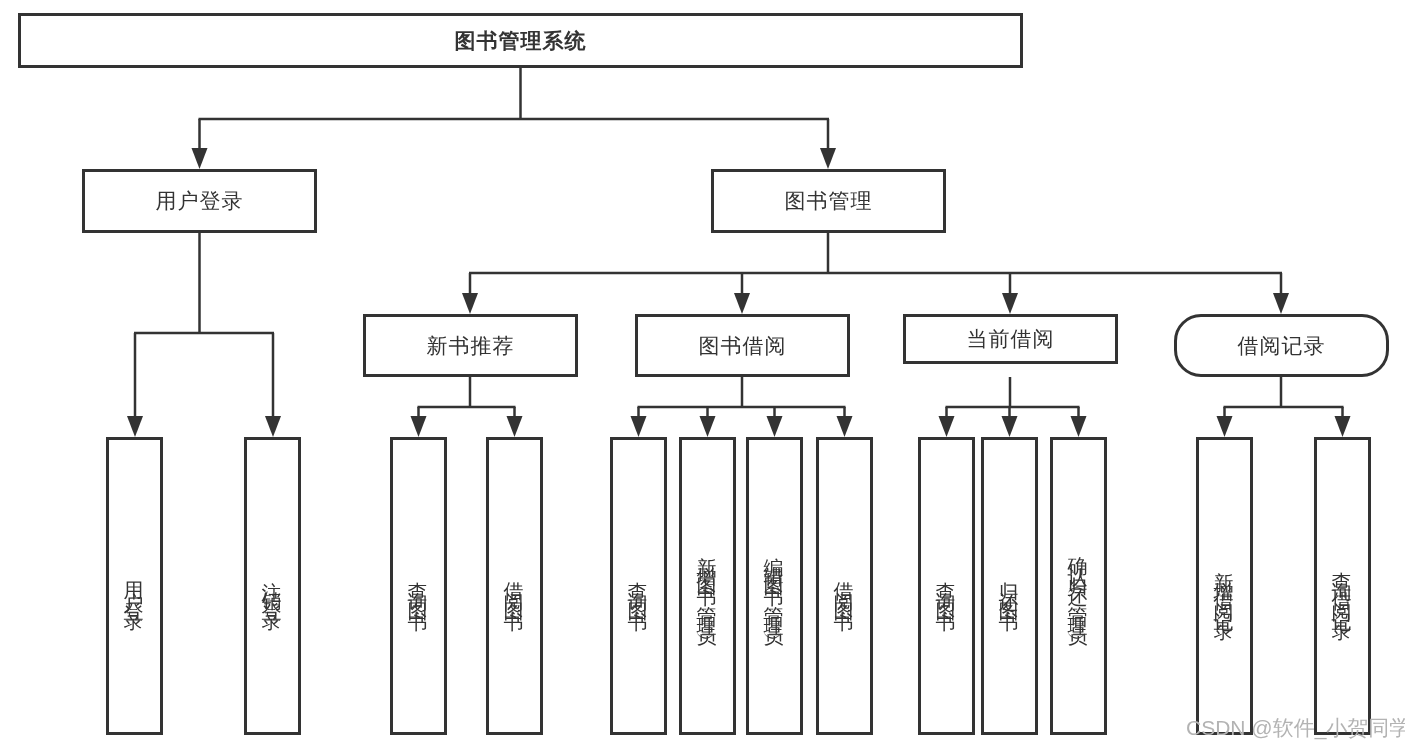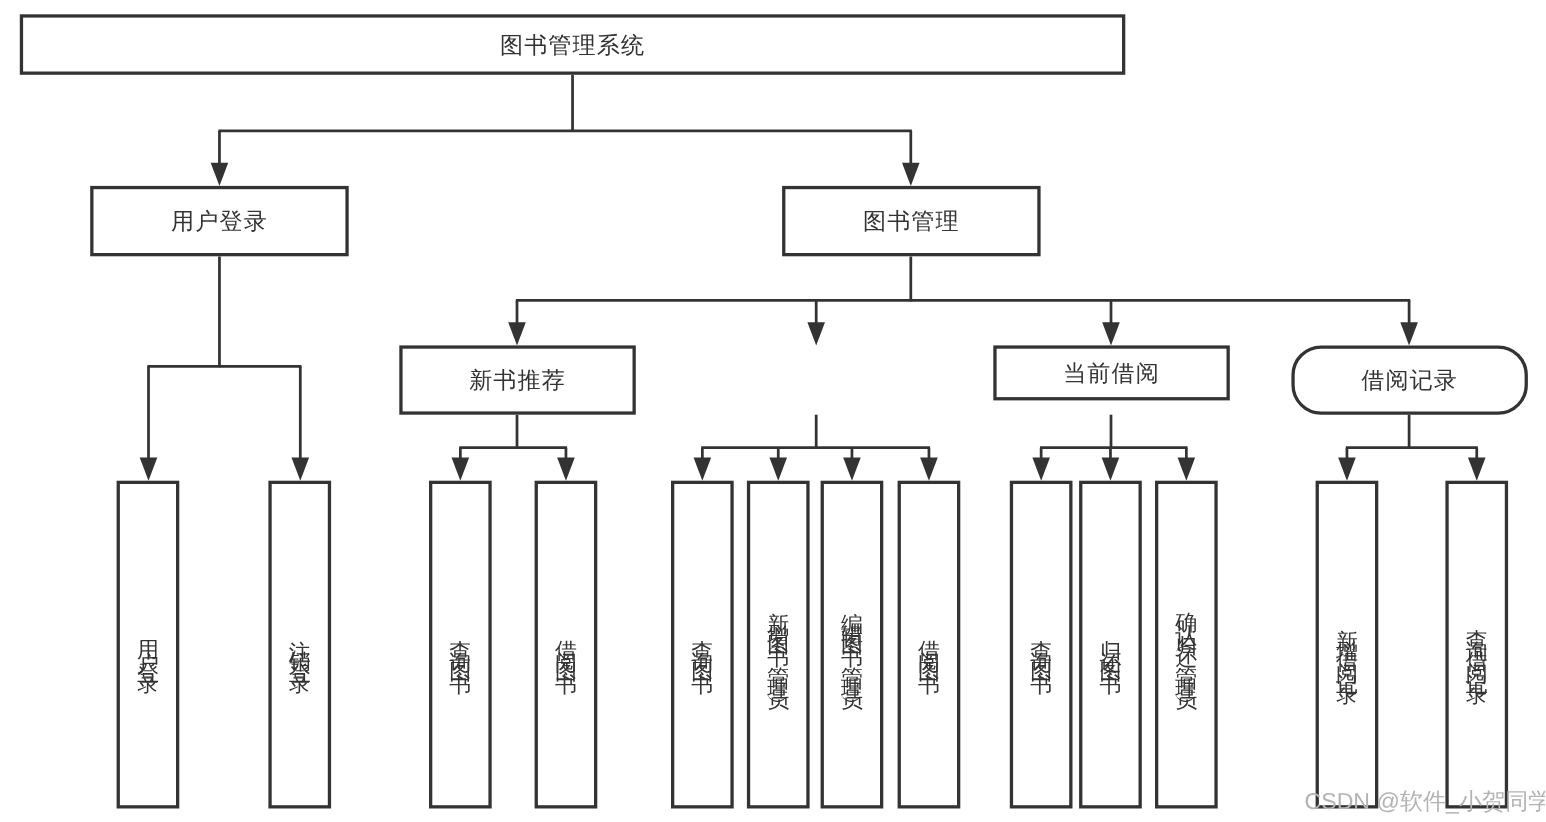--- a/index.html
+++ b/index.html
@@ -111,33 +111,36 @@
     <polygon points="1070.5,416 1086.5,416 1078.5,437"></polygon>
 
     <line x1="1281" y1="377" x2="1281" y2="408"></line>
     <line x1="1223.5" y1="407" x2="1343.5" y2="407"></line>
     <line x1="1224.5" y1="407" x2="1224.5" y2="423"></line>
     <polygon points="1216.5,416 1232.5,416 1224.5,437"></polygon>
     <line x1="1342.5" y1="407" x2="1342.5" y2="423"></line>
     <polygon points="1334.5,416 1350.5,416 1342.5,437"></polygon>
   </svg>
 
-  <div class="box" style="left:18px; top:13px; width:1005px; height:55px;">
+  <div class="box" style="left:18px; top:13px; width:1005px; height:55px;font-weight:bold;">
     <span class="hlabel">图书管理系统</span>
   </div>
 
   <div class="box" style="left:82px; top:169px; width:235px; height:64px;">
     <span class="hlabel">用户登录</span>
   </div>
   <div class="box" style="left:711px; top:169px; width:235px; height:64px;text-align:right;">
     <span class="hlabel">图书管理</span>
   </div>
 
   <div class="box" style="left:363px; top:314px; width:215px; height:63px;">
     <span class="hlabel">新书推荐</span>
+  </div>
+  <div class="box" style="left:635px; top:314px; width:215px; height:63px;">
+    <span class="hlabel">图书借阅</span>
   </div>
   <div class="box" style="left:903px; top:314px; width:215px; height:50px;">
     <span class="hlabel">当前借阅</span>
   </div>
   <div class="box" style="left:1174px; top:314px; width:215px; height:63px;border-radius:27px;">
     <span class="hlabel">借阅记录</span>
   </div>
 
   <div class="box vbox" style="left:106px;">
     <span class="vlabel">用户登录</span>

